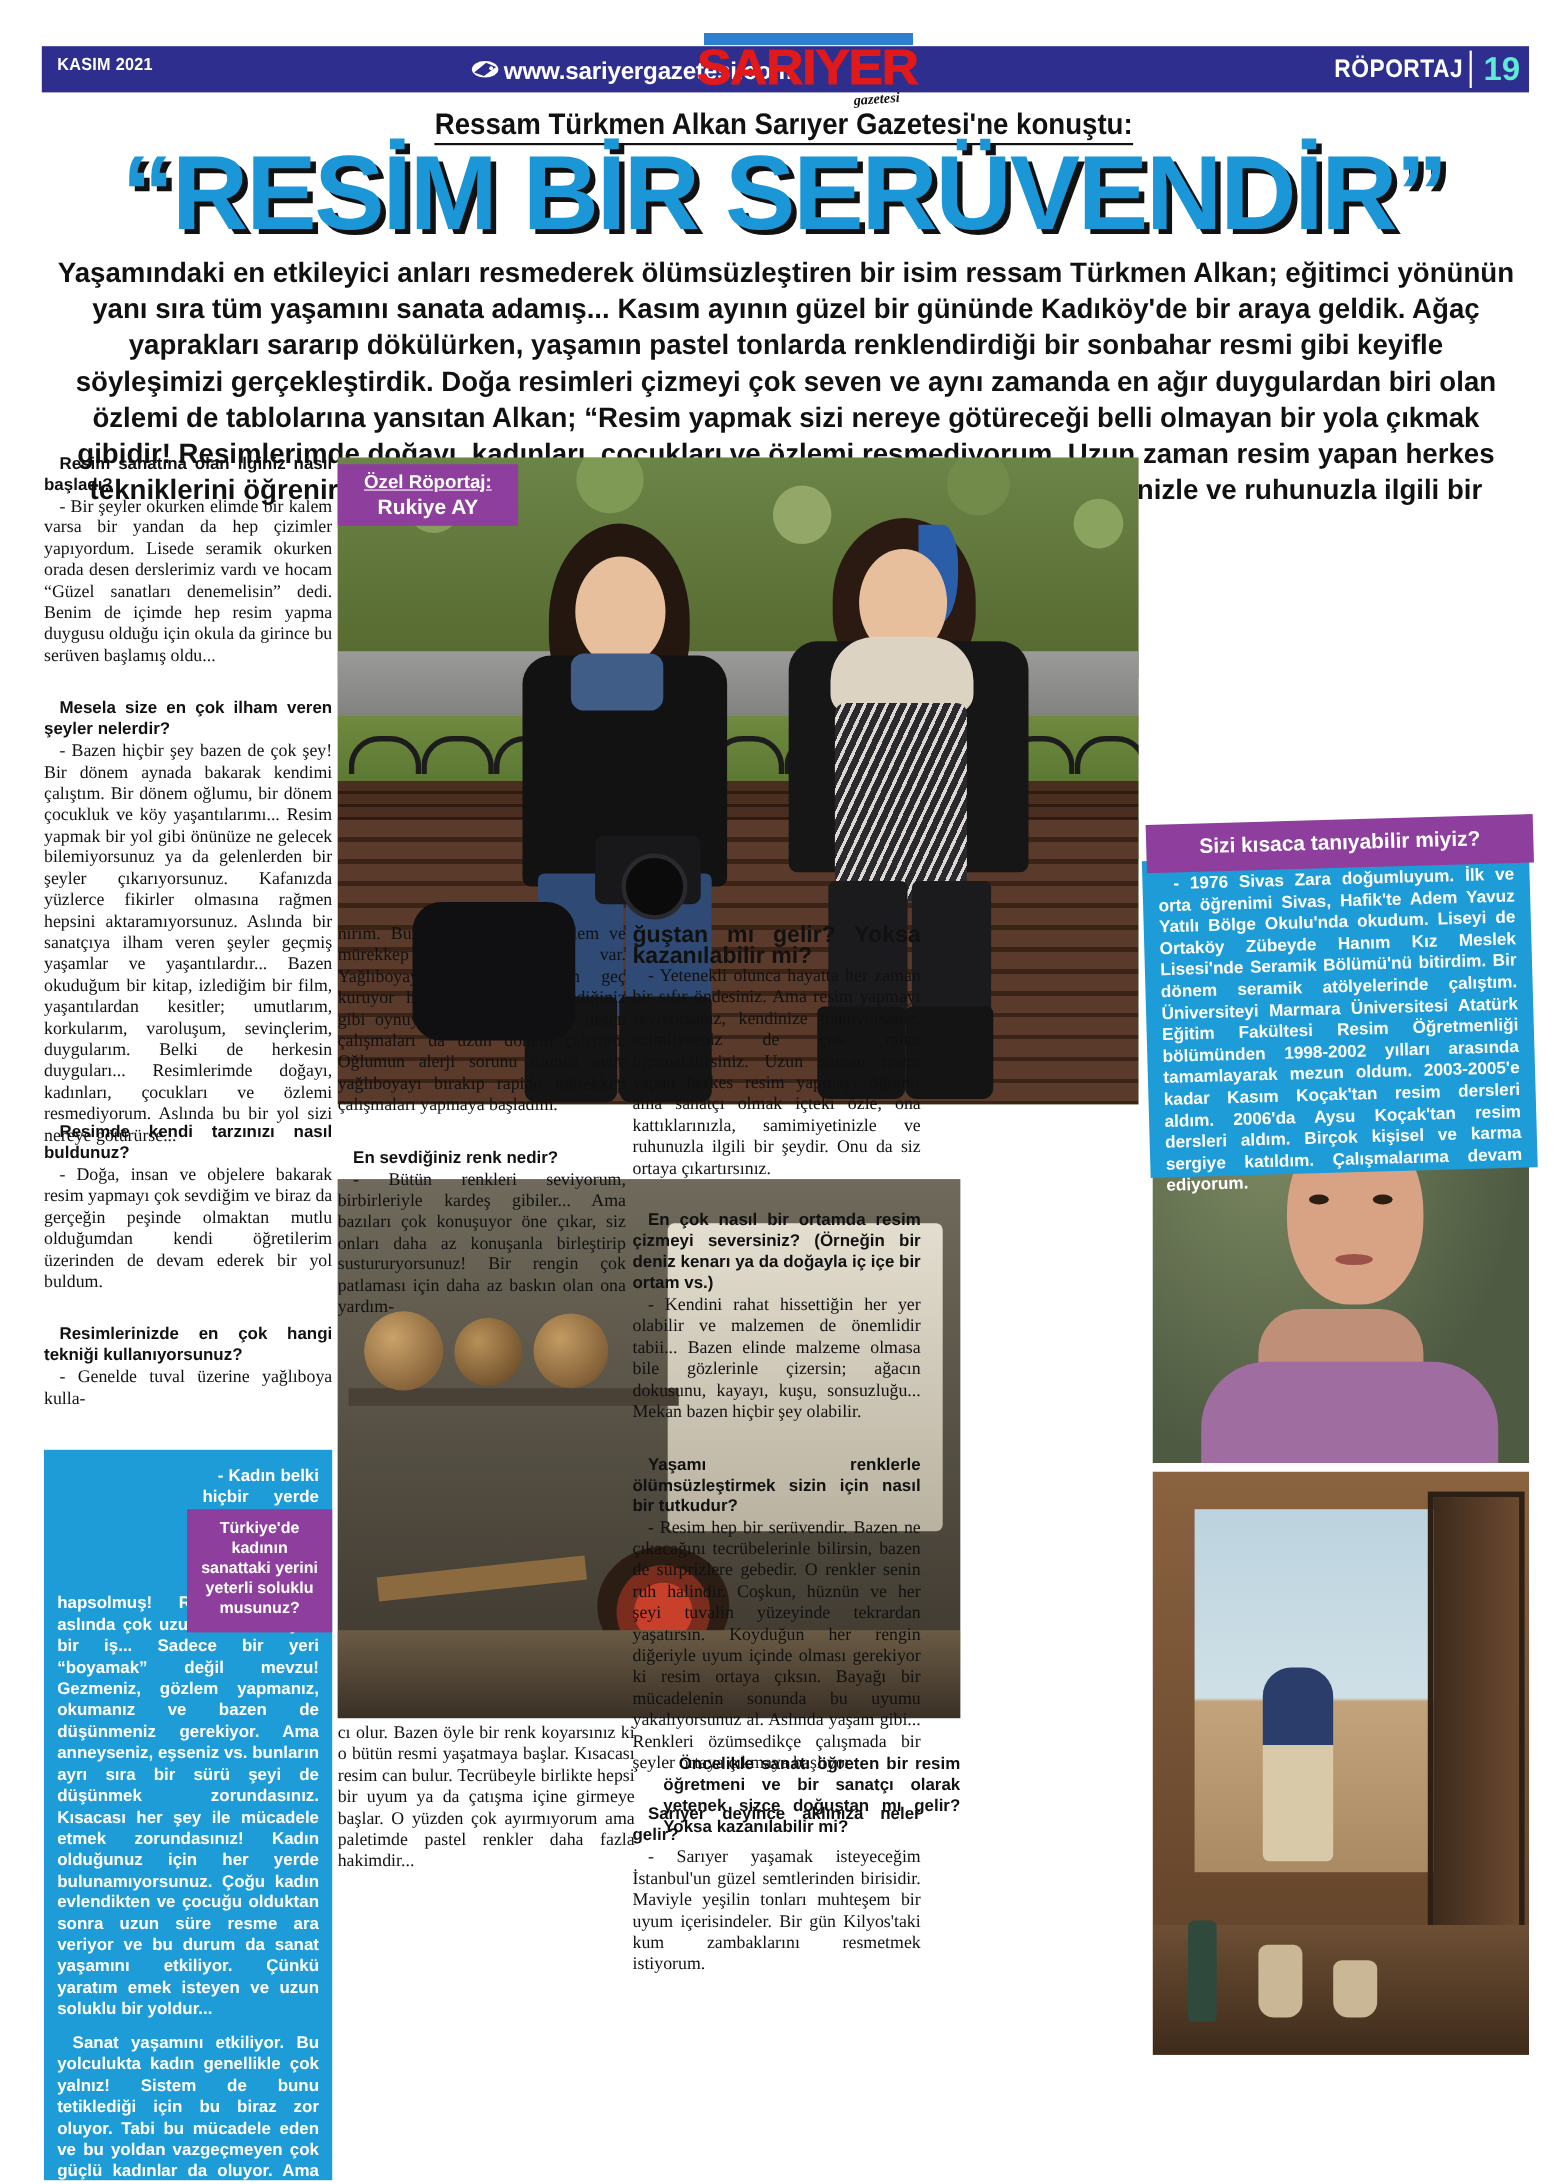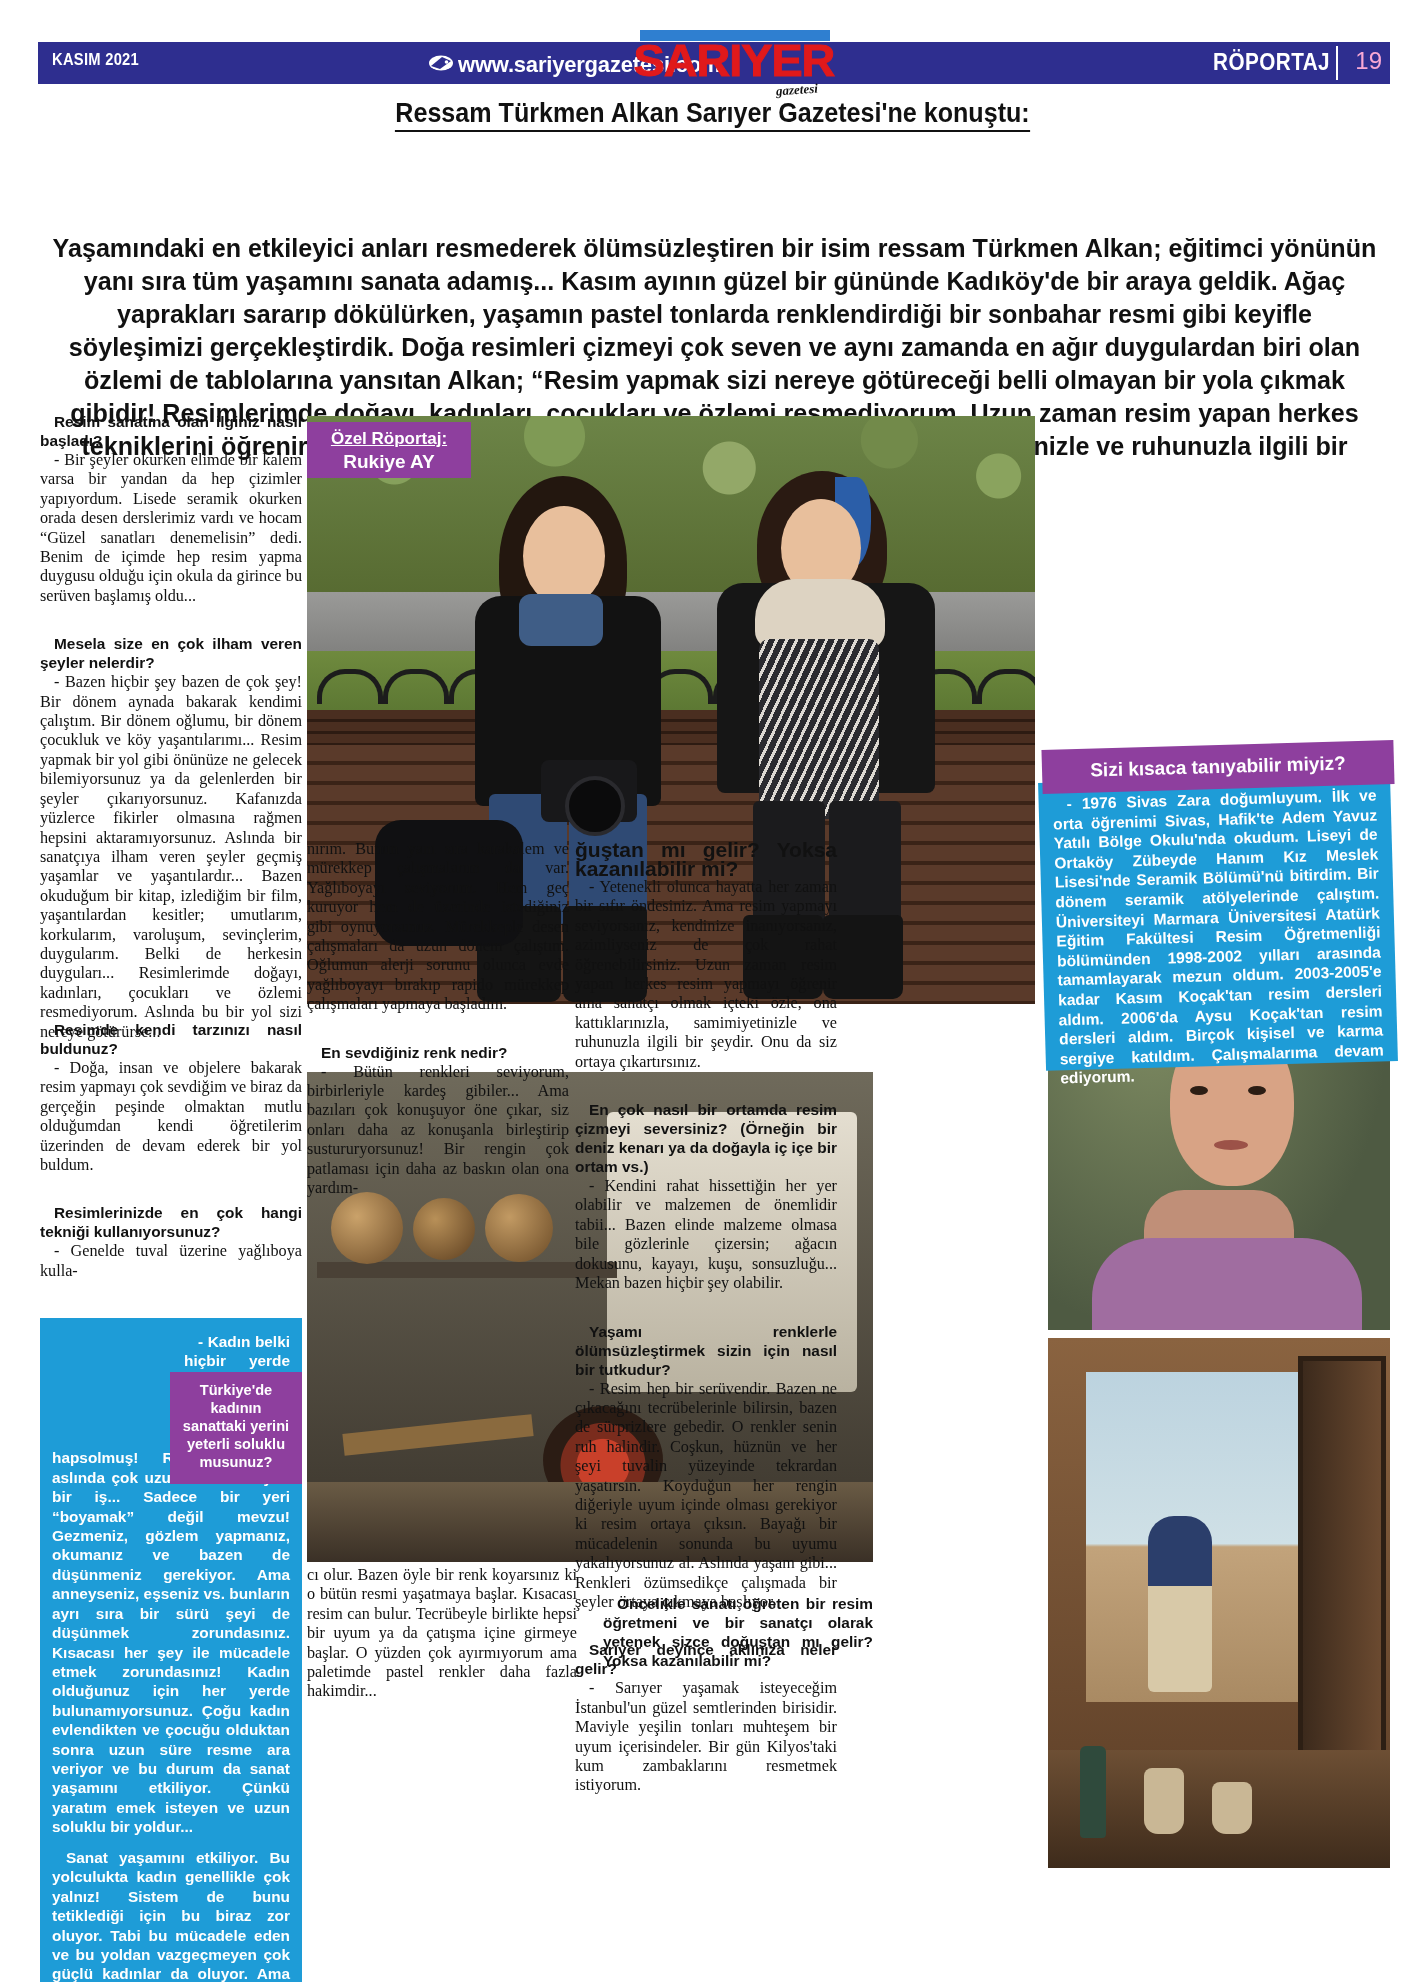--- a/index.html
+++ b/index.html
@@ -32,22 +32,22 @@
     position:absolute;left:390px;top:12px;width:26px;height:18px;
   }
   .mh-section{
     position:absolute;right:60px;top:7px;
     color:#fff;font-family:"Liberation Sans",sans-serif;
     font-size:23px;font-weight:700;letter-spacing:.5px;
     transform:scaleX(.9);transform-origin:right center;
   }
   .mh-pageno{
     position:absolute;right:8px;top:5px;
-    color:#f9a8d4;font-family:"Liberation Sans",sans-serif;
-    font-size:24px;font-weight:400;
+    color:#5eead4;font-family:"Liberation Sans",sans-serif;
+    font-size:30px;font-weight:700;
   }
   .mh-pageno-rule{
     position:absolute;right:52px;top:4px;width:2px;height:34px;background:#fff;
   }
 
   
   .logo{
     position:absolute;left:632px;top:30px;width:204px;height:68px;
   }
   .logo-bar{
@@ -279,20 +279,23 @@
   </div>
 
   <div class="logo">
     <div class="logo-bar"></div>
     <div class="logo-word">SARIYER</div>
     <div class="logo-sub">gazetesi</div>
   </div>
 
   <div class="kicker"><span>Ressam Türkmen Alkan Sarıyer Gazetesi'ne konuştu:</span></div>
 
+  <div class="headline-wrap">
+    <div class="headline">“RESİM BİR SERÜVENDİR”</div>
+  </div>
 
   <div class="lead">Yaşamındaki en etkileyici anları resmederek ölümsüzleştiren bir isim ressam Türkmen Alkan; eğitimci yönünün yanı sıra tüm yaşamını sanata adamış... Kasım ayının güzel bir gününde Kadıköy'de bir araya geldik. Ağaç yaprakları sararıp dökülürken, yaşamın pastel tonlarda renklendirdiği bir sonbahar resmi gibi keyifle söyleşimizi gerçekleştirdik. Doğa resimleri çizmeyi çok seven ve aynı zamanda en ağır duygulardan biri olan özlemi de tablolarına yansıtan Alkan; “Resim yapmak sizi nereye götüreceği belli olmayan bir yola çıkmak gibidir! Resimlerimde doğayı, kadınları, çocukları ve özlemi resmediyorum. Uzun zaman resim yapan herkes tekniklerini öğrenir ama sanatçı olmak içteki özle, ona kattıklarınızla, samimiyetinizle ve ruhunuzla ilgili bir şeydir” dedi.</div>
 
   <div class="photo photo-main">
     <div class="pm-hedge"></div>
     <div class="pm-road"></div>
     <div class="pm-grass"></div>
     <div class="pm-fence">
       <i style="left:10px"></i>
         <i style="left:76px"></i>

